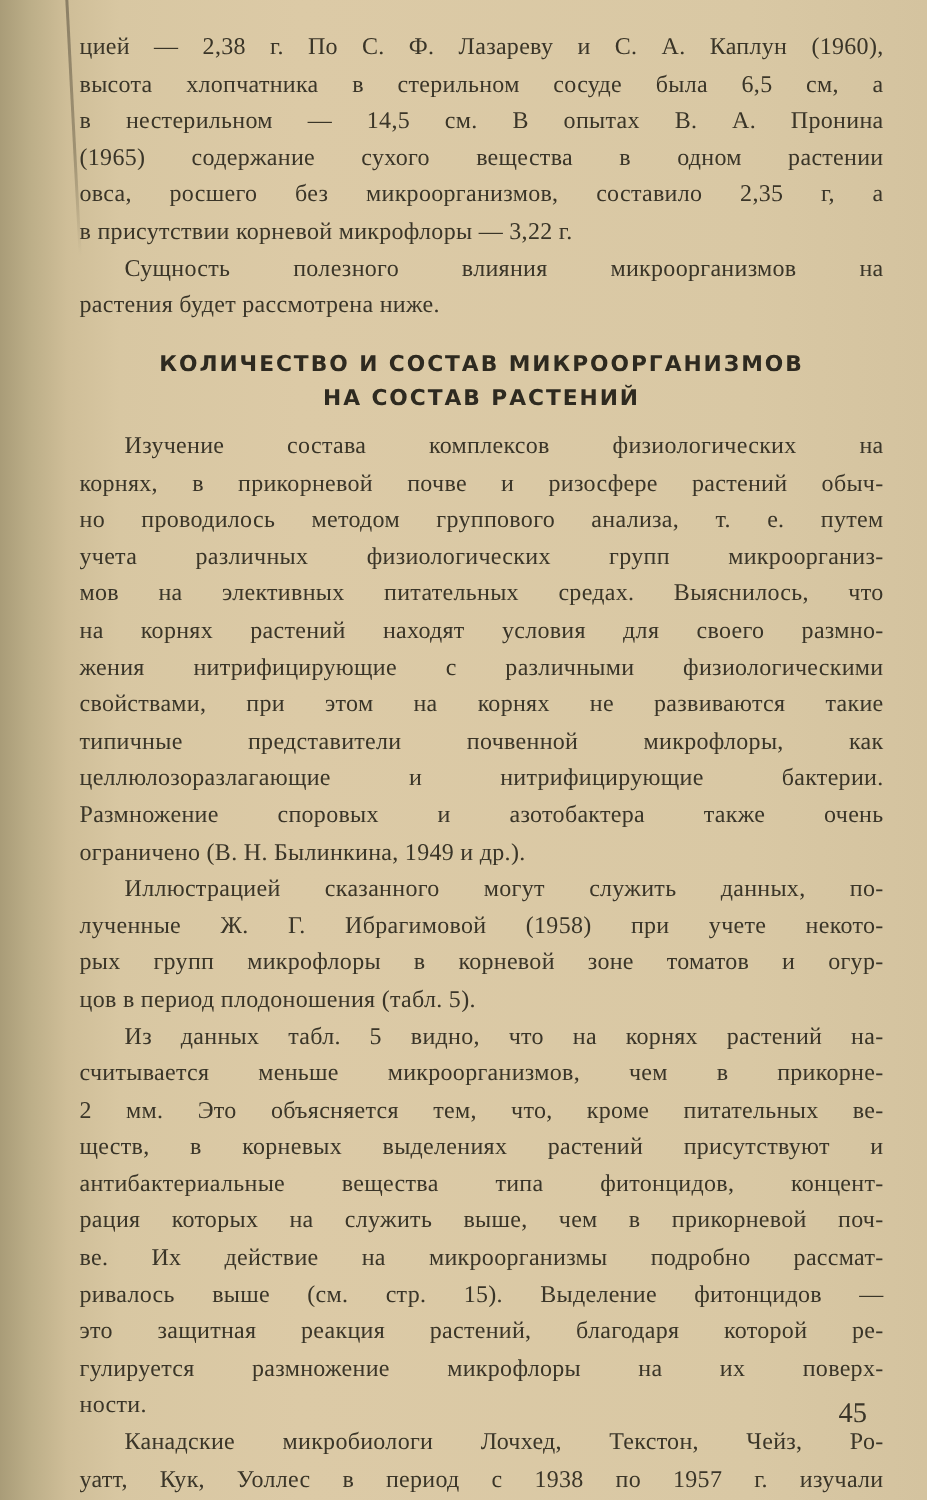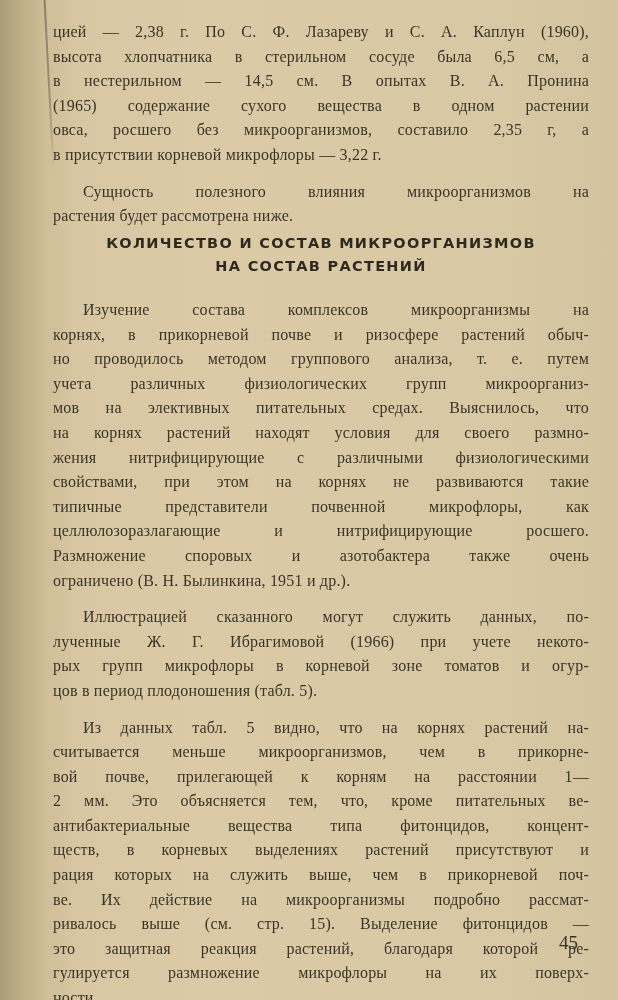--- a/index.html
+++ b/index.html
@@ -43,21 +43,20 @@
       display: block;
       white-space: nowrap;
       text-align: justify;
       text-align-last: justify;
     }
     .line.last {
       text-align-last: left;
     }
     .line.indent {
       padding-left: 30px;
-      margin-top: 12px;
     }
     .heading {
       position: absolute;
       left: 0;
       width: 618px;
       top: 232px;
       text-align: center;
       font-family: "DejaVu Sans", "Liberation Sans", sans-serif;
       font-weight: bold;
       font-size: 14.5px;
@@ -91,42 +90,41 @@
     <span class="line indent">Сущность полезного влияния микроорганизмов на</span>
     <span class="line last">растения будет рассмотрена ниже.</span>
   </div>
 
   <div class="heading">
     <span>КОЛИЧЕСТВО И СОСТАВ МИКРООРГАНИЗМОВ</span>
     <span>НА СОСТАВ РАСТЕНИЙ</span>
   </div>
 
   <div class="text-block" style="top: 286px;">
-    <span class="line indent">Изучение состава комплексов микроорганизмы на</span>
+    <span class="line indent">Изучение состава комплексов физиологических на</span>
     <span class="line">корнях, в прикорневой почве и ризосфере растений обыч-</span>
     <span class="line">но проводилось методом группового анализа, т. е. путем</span>
     <span class="line">учета различных физиологических групп микроорганиз-</span>
     <span class="line">мов на элективных питательных средах. Выяснилось, что</span>
     <span class="line">на корнях растений находят условия для своего размно-</span>
     <span class="line">жения нитрифицирующие с различными физиологическими</span>
     <span class="line">свойствами, при этом на корнях не развиваются такие</span>
     <span class="line">типичные представители почвенной микрофлоры, как</span>
-    <span class="line">целлюлозоразлагающие и нитрифицирующие росшего.</span>
+    <span class="line">целлюлозоразлагающие и нитрифицирующие бактерии.</span>
     <span class="line">Размножение споровых и азотобактера также очень</span>
-    <span class="line last">ограничено (В. Н. Былинкина, 1951 и др.).</span>
+    <span class="line last">ограничено (В. Н. Былинкина, 1949 и др.).</span>
     <span class="line indent">Иллюстрацией сказанного могут служить данных, по-</span>
-    <span class="line">лученные Ж. Г. Ибрагимовой (1966) при учете некото-</span>
+    <span class="line">лученные Ж. Г. Ибрагимовой (1958) при учете некото-</span>
     <span class="line">рых групп микрофлоры в корневой зоне томатов и огур-</span>
     <span class="line last">цов в период плодоношения (табл. 5).</span>
     <span class="line indent">Из данных табл. 5 видно, что на корнях растений на-</span>
     <span class="line">считывается меньше микроорганизмов, чем в прикорне-</span>
-    <span class="line">вой почве, прилегающей к корням на расстоянии 1—</span>
     <span class="line">2 мм. Это объясняется тем, что, кроме питательных ве-</span>
+    <span class="line">ществ, в корневых выделениях растений присутствуют и</span>
     <span class="line">антибактериальные вещества типа фитонцидов, концент-</span>
-    <span class="line">ществ, в корневых выделениях растений присутствуют и</span>
     <span class="line">рация которых на служить выше, чем в прикорневой поч-</span>
     <span class="line">ве. Их действие на микроорганизмы подробно рассмат-</span>
     <span class="line">ривалось выше (см. стр. 15). Выделение фитонцидов —</span>
     <span class="line">это защитная реакция растений, благодаря которой ре-</span>
     <span class="line">гулируется размножение микрофлоры на их поверх-</span>
     <span class="line last">ности.</span>
     <span class="line indent">Канадские микробиологи Лочхед, Текстон, Чейз, Ро-</span>
     <span class="line">уатт, Кук, Уоллес в период с 1938 по 1957 г. изучали</span>
   </div>
 

